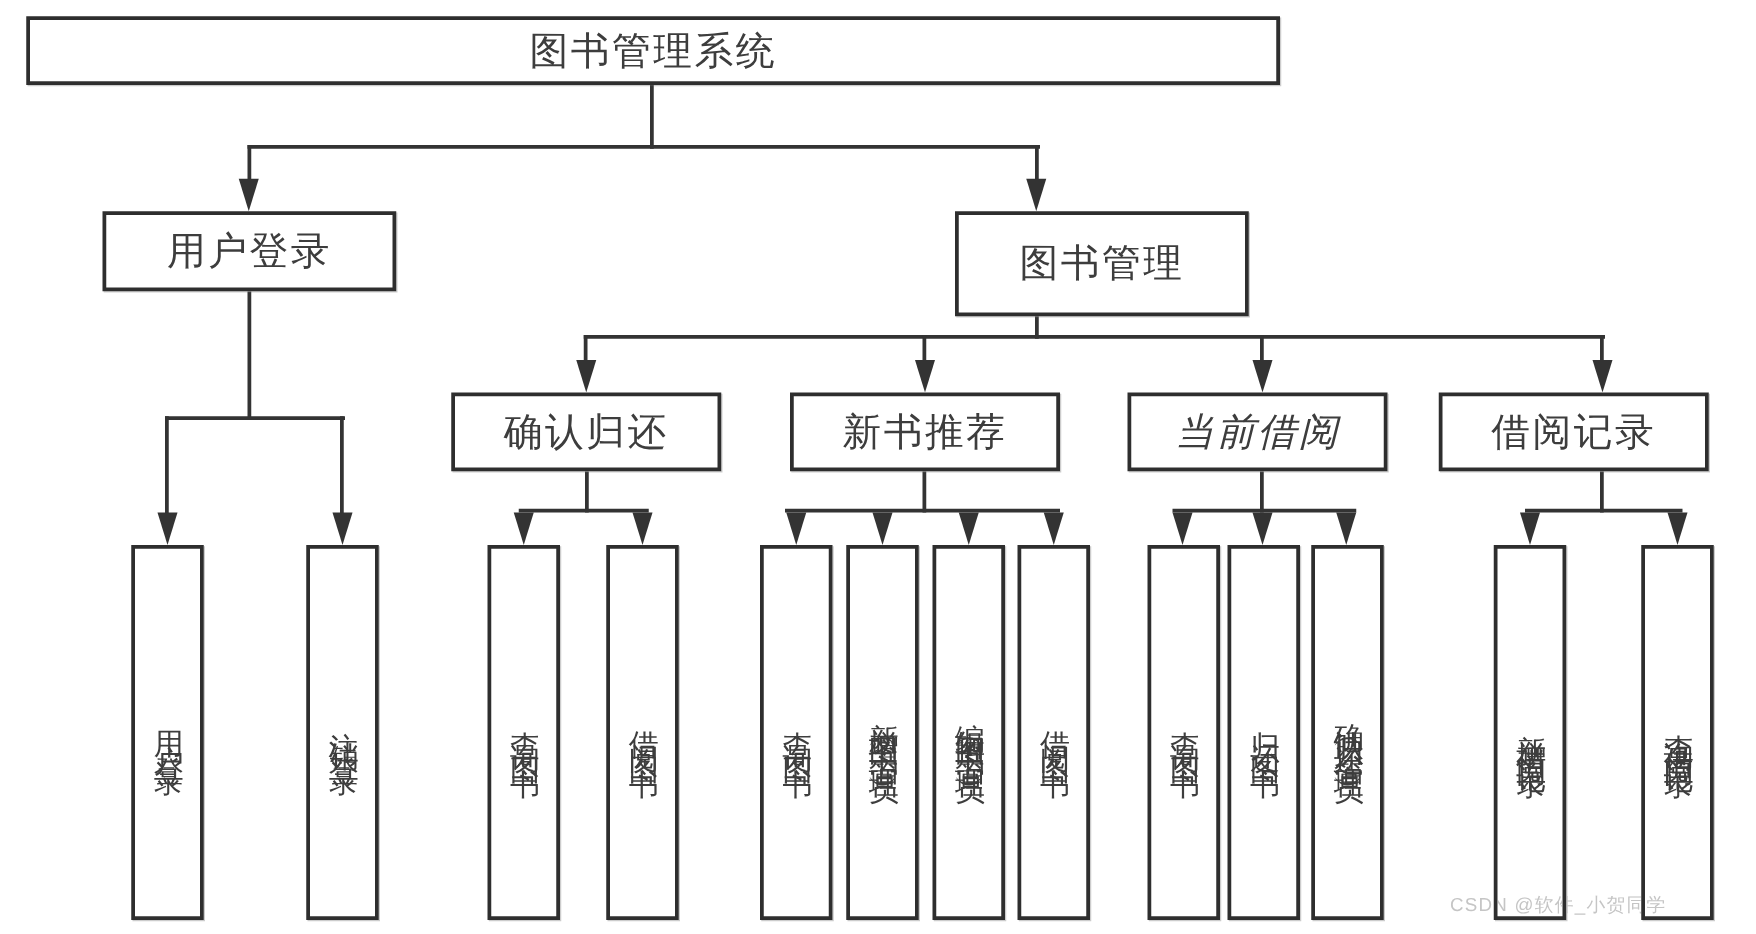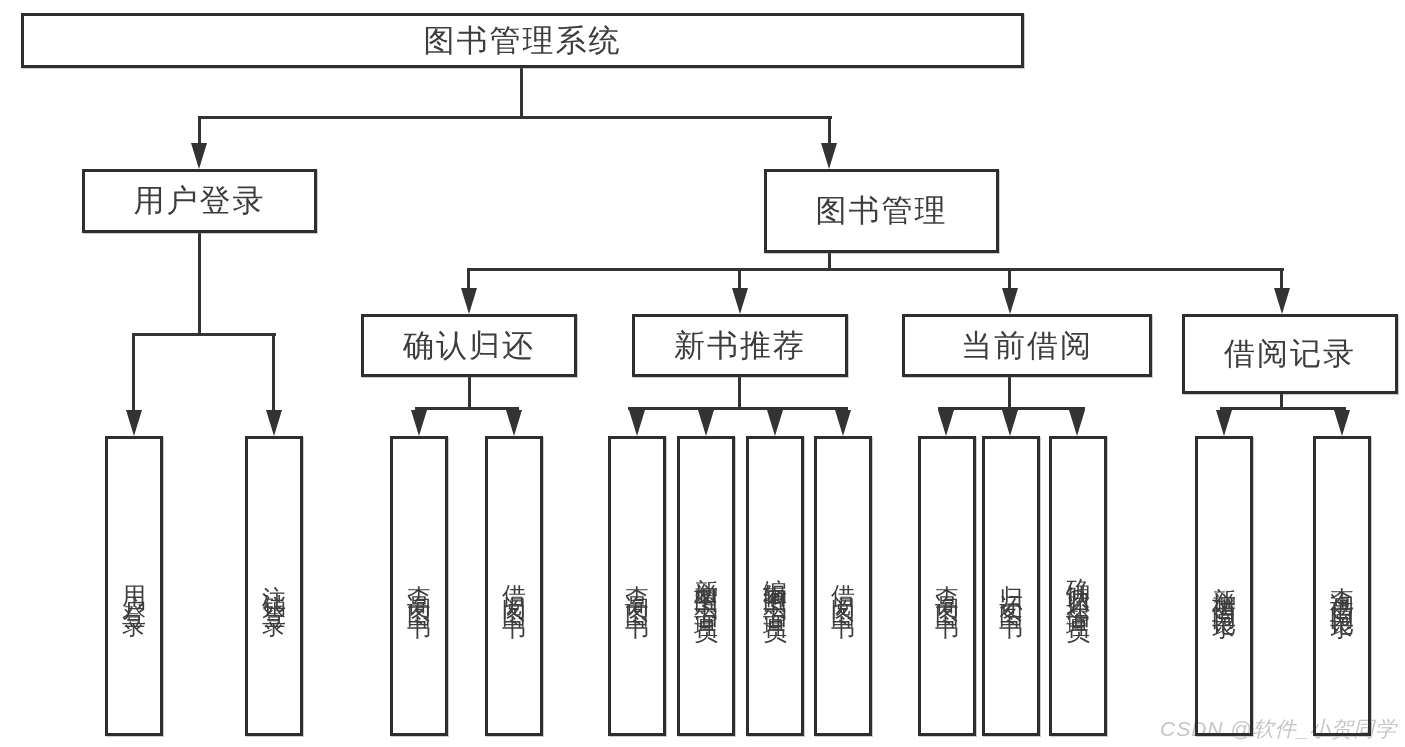--- a/index.html
+++ b/index.html
@@ -26,22 +26,22 @@
     color:var(--text);box-shadow:1px 1px 0 rgba(110,110,110,.35);
   }
   .hnode{font-size:31px;letter-spacing:2px;font-weight:400;}
   .leaf{width:58px;height:300px;top:436px;}
   .leaf .vtext{
     writing-mode:vertical-rl;text-orientation:mixed;
     font-size:24px;letter-spacing:10px;line-height:1;white-space:nowrap;
   }
   .leaf .vtext.ls6{letter-spacing:6px;}
   .watermark{
-    position:absolute;left:1160px;top:715px;font-size:21px;letter-spacing:1px;
-    color:var(--wm);mix-blend-mode:darken;z-index:5;white-space:nowrap;font-style:italic;
+    position:absolute;left:1160px;top:715px;font-size:15px;letter-spacing:1px;
+    color:var(--wm);mix-blend-mode:darken;z-index:5;white-space:nowrap;
   }
 </style>
 </head>
 <body>
 
 <div class="canvas">
 
   <div class="ln" style="left:520px;top:68px;width:3px;height:51px;"></div>
   <div class="ln" style="left:198px;top:116px;width:634px;height:3px;"></div>
   <div class="ln" style="left:198px;top:116px;width:3px;height:30px;"></div>
@@ -100,24 +100,24 @@
   <div class="node hnode" style="left:716px;top:169px;width:235px;height:84px;margin-left:48px;">
     <span>图书管理</span>
   </div>
 
   <div class="node hnode" style="left:361px;top:314px;width:216px;height:63px;">
     <span>确认归还</span>
   </div>
   <div class="node hnode" style="left:632px;top:314px;width:216px;height:63px;">
     <span>新书推荐</span>
   </div>
-  <div class="node hnode" style="left:902px;top:314px;width:250px;height:63px;">
+  <div class="node hnode" style="left:902px;top:314px;width:208px;height:63px;font-style:italic;">
     <span>当前借阅</span>
   </div>
-  <div class="node hnode" style="left:1182px;top:314px;width:216px;height:80px;">
+  <div class="node hnode" style="left:1151px;top:314px;width:216px;height:63px;">
     <span>借阅记录</span>
   </div>
 
   <div class="node leaf" style="left:105px;">
     <span class="vtext">用户登录</span>
   </div>
   <div class="node leaf" style="left:245px;">
     <span class="vtext">注销登录</span>
   </div>
 

